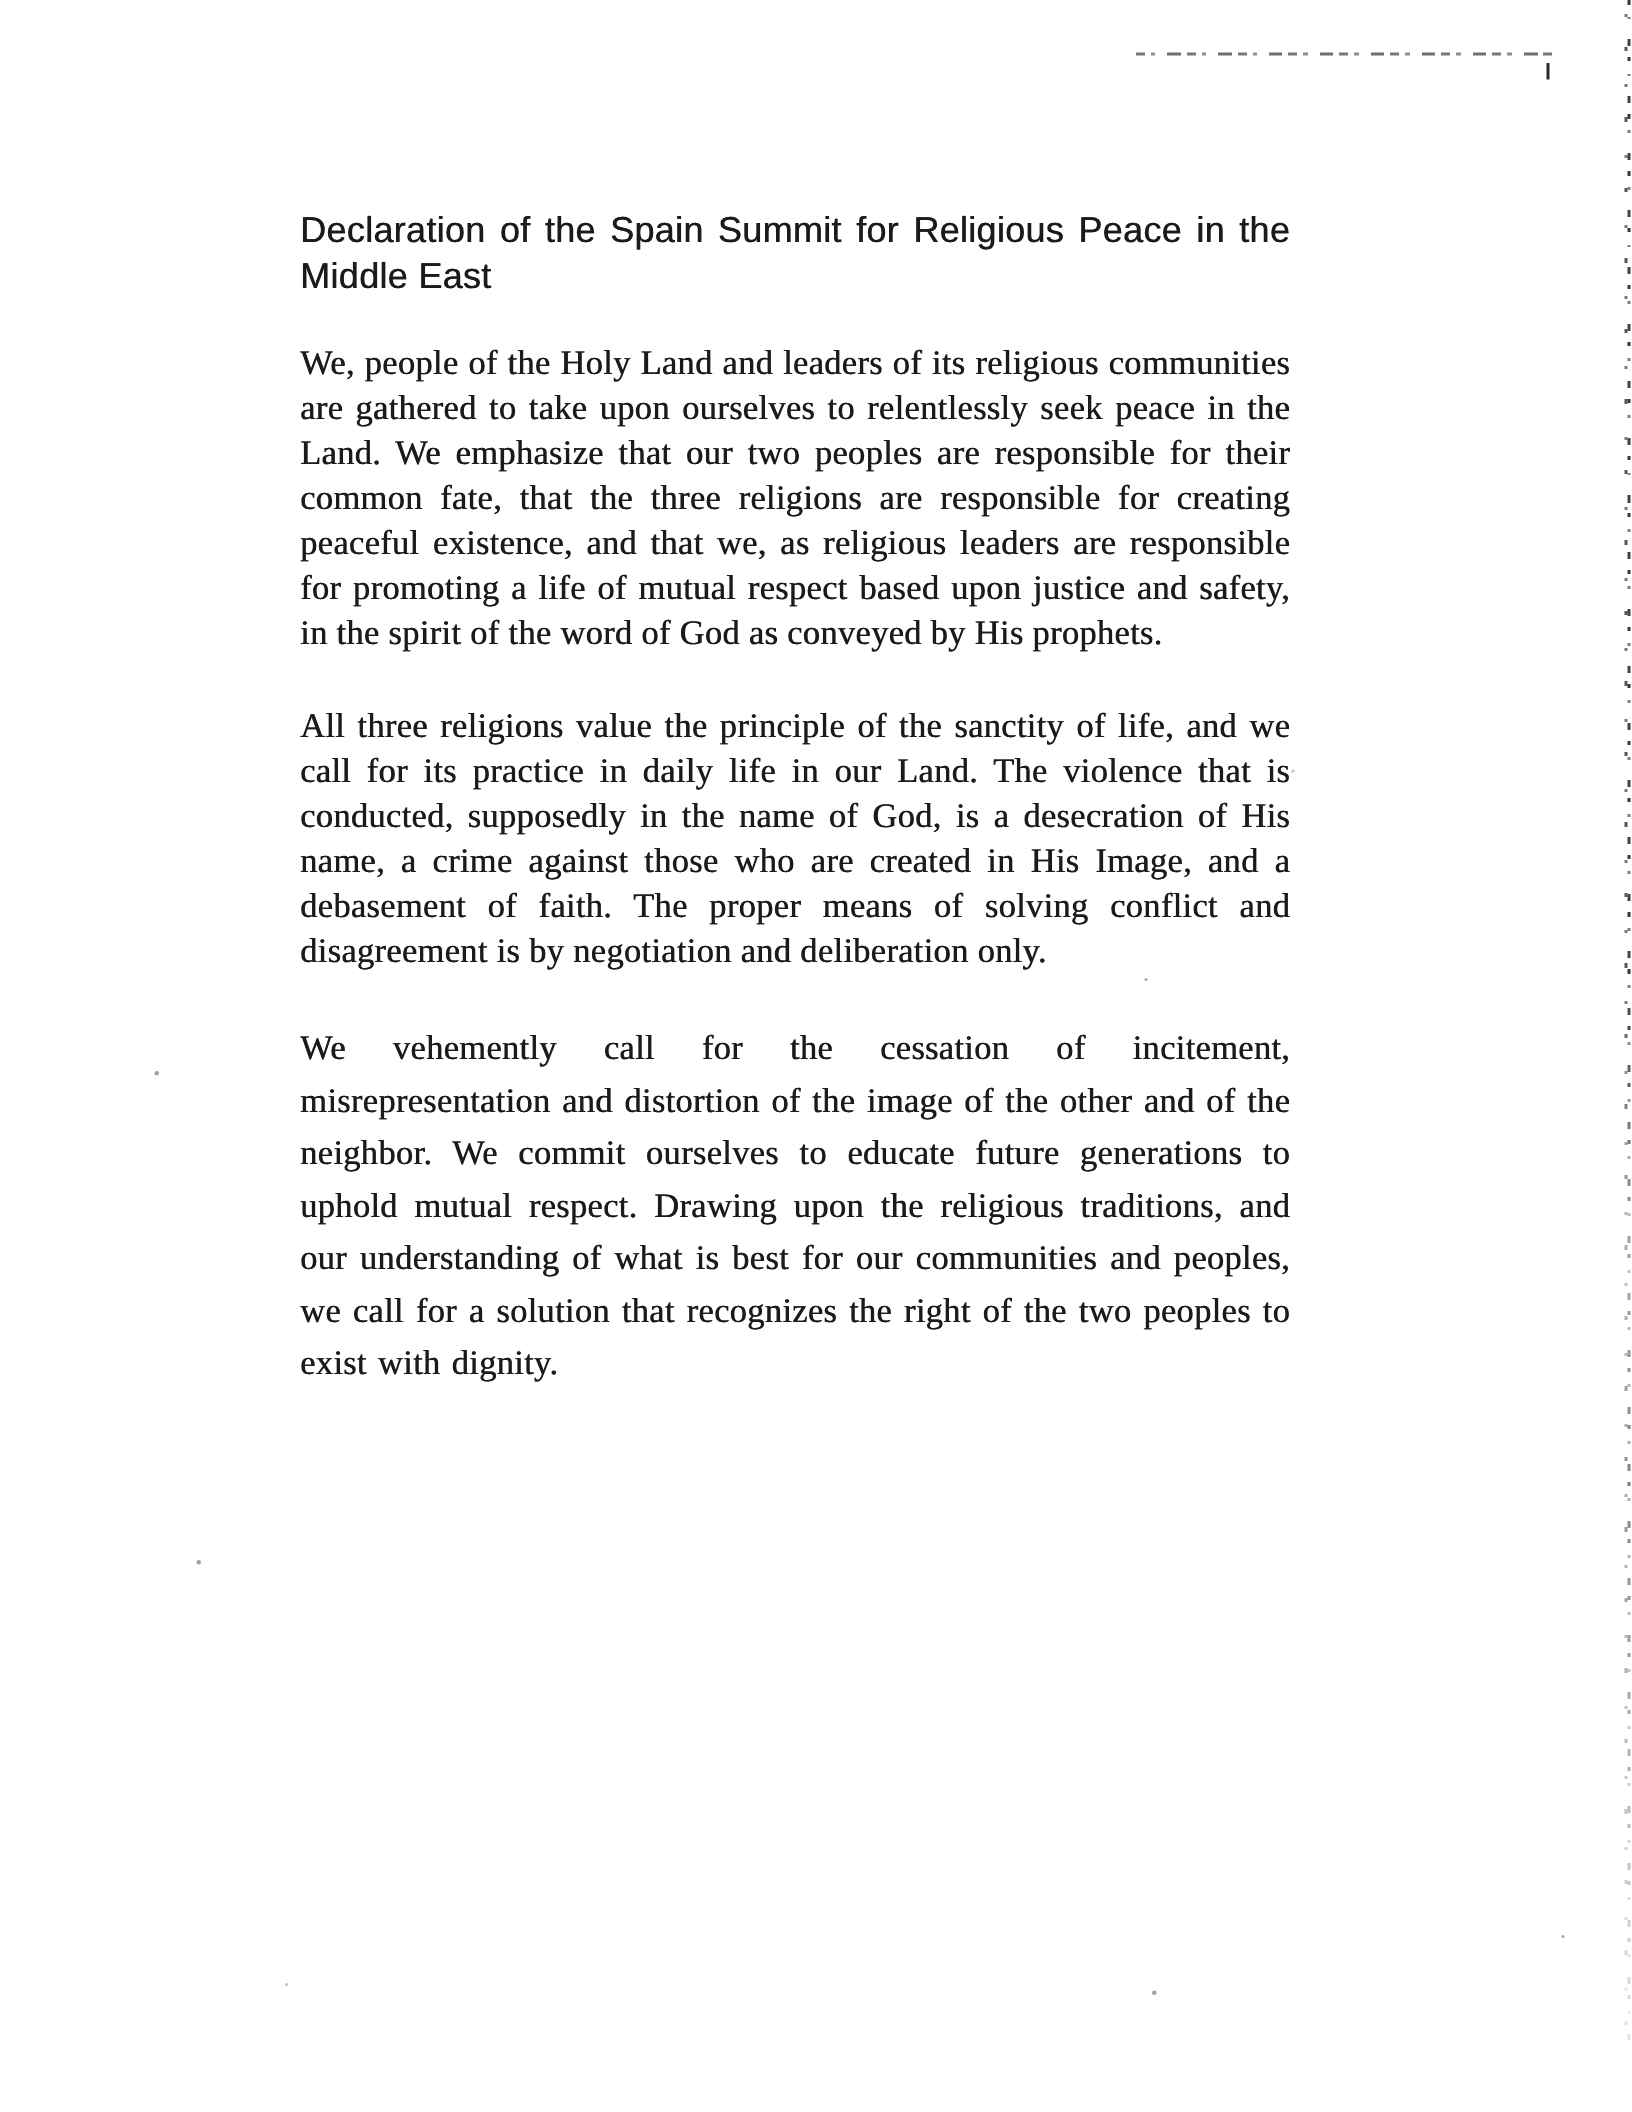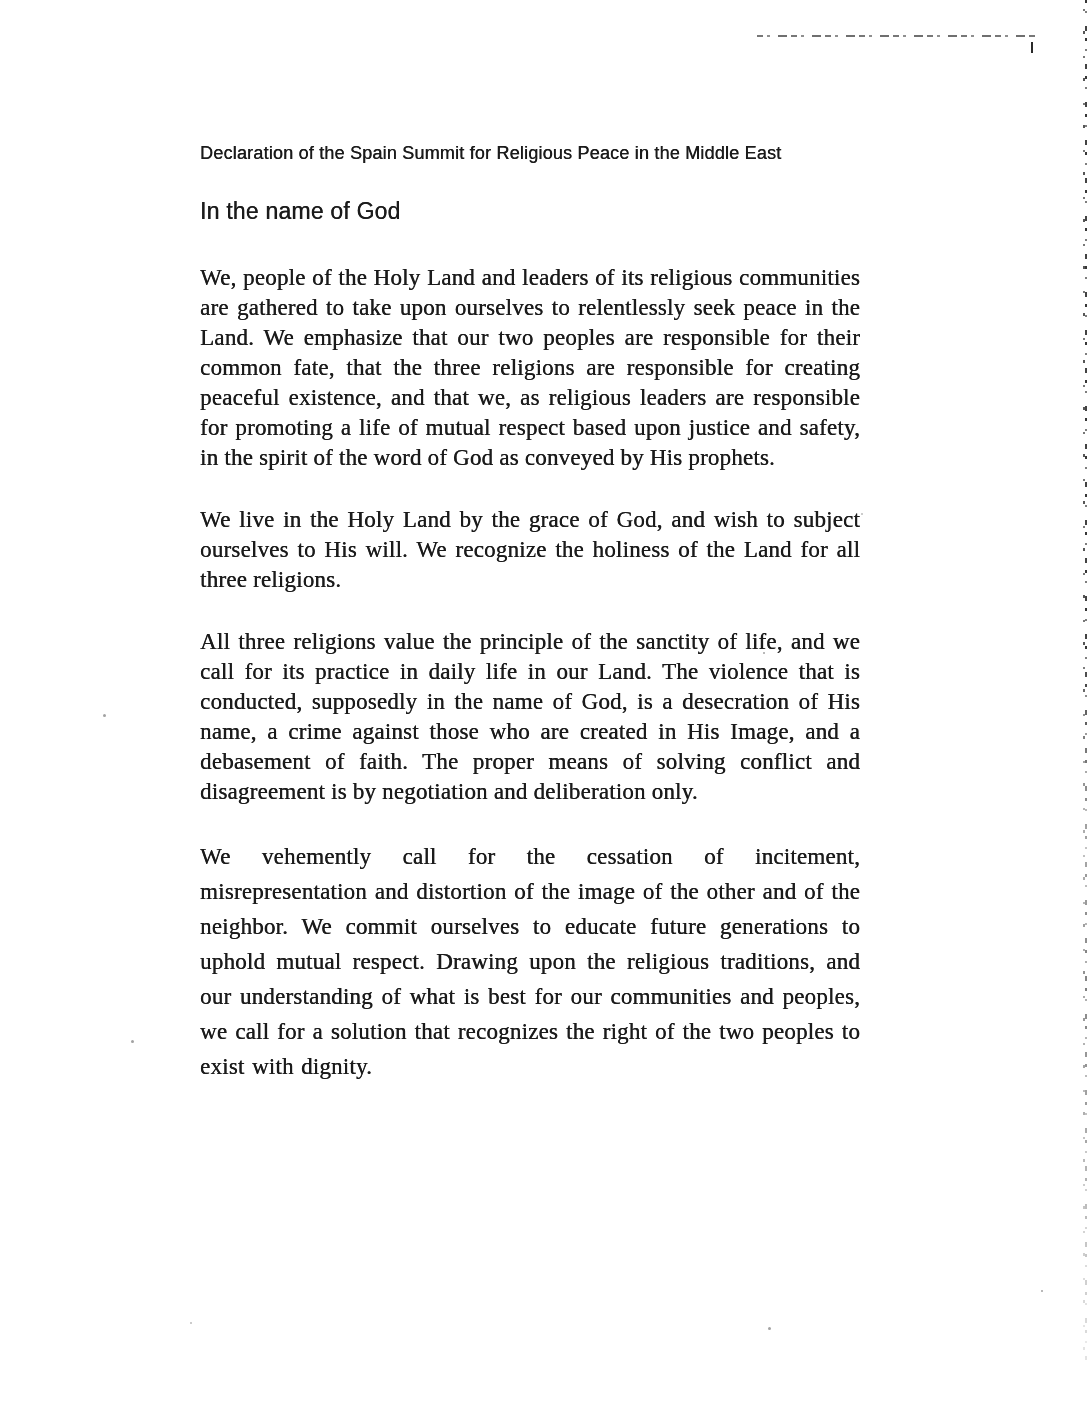--- a/index.html
+++ b/index.html
@@ -23,21 +23,21 @@
   .content {
     position: absolute;
     left: 200px;
     top: 138px;
     width: 660px;
     font-size: 23px;
     text-shadow: 0.35px 0 0 currentColor; 
     letter-spacing: 0.2px;
   }
   .doc-title {
-    font-size: 18px;
+    font-size: 24px;
     font-weight: normal;
     line-height: 31px;
     margin: 0 0 27px 0;
     text-align: justify;
   }
   .salutation {
     margin: 0 0 37px 0;
     line-height: 30px;
   }
   .body-par {
@@ -148,23 +148,21 @@
   <div class="speck s2"></div>
   <div class="speck s3"></div>
   <div class="speck s4"></div>
   <div class="speck s5"></div>
   <div class="speck s6"></div>
   <div class="speck s7"></div>
 
   <div class="content">
     <h1 class="doc-title">Declaration of the Spain Summit for Religious Peace in the Middle East</h1>
 
-    <p class="salutation">In the name of God</p>
 
     <p class="body-par">We, people of the Holy Land and leaders of its religious communities are gathered to take upon ourselves to relentlessly seek peace in the Land. We emphasize that our two peoples are responsible for their common fate, that the three religions are responsible for creating peaceful existence, and that we, as religious leaders are responsible for promoting a life of mutual respect based upon justice and safety, in the spirit of the word of God as conveyed by His prophets.</p>
 
-    <p class="body-par">We live in the Holy Land by the grace of God, and wish to subject ourselves to His will. We recognize the holiness of the Land for all three religions.</p>
 
     <p class="body-par">All three religions value the principle of the sanctity of life, and we call for its practice in daily life in our Land. The violence that is conducted, supposedly in the name of God, is a desecration of His name, a crime against those who are created in His Image, and a debasement of faith. The proper means of solving conflict and disagreement is by negotiation and deliberation only.</p>
 
     <p class="body-par wide-leading">We vehemently call for the cessation of incitement, misrepresentation and distortion of the image of the other and of the neighbor. We commit ourselves to educate future generations to uphold mutual respect. Drawing upon the religious traditions, and our understanding of what is best for our communities and peoples, we call for a solution that recognizes the right of the two peoples to exist with dignity.</p>
   </div>
 </div>
 
 </body></html>

